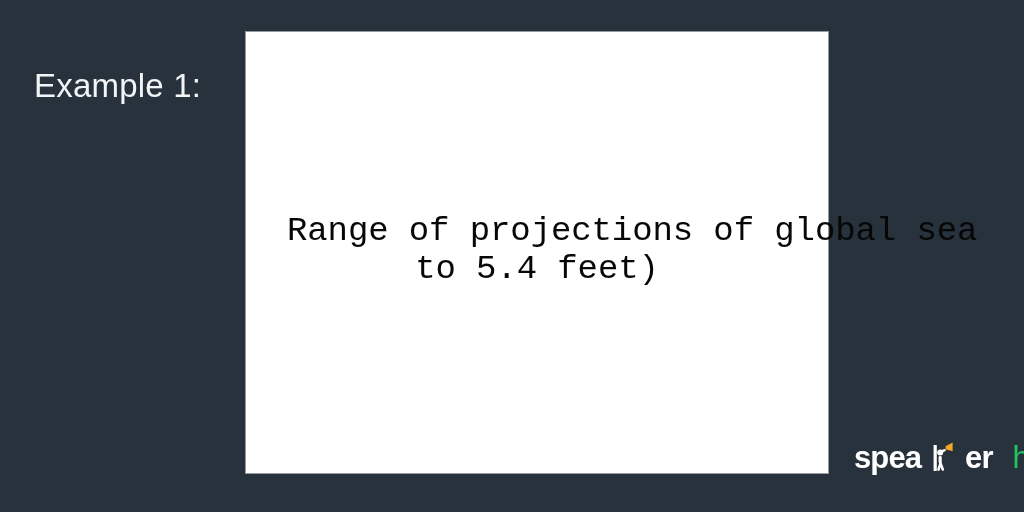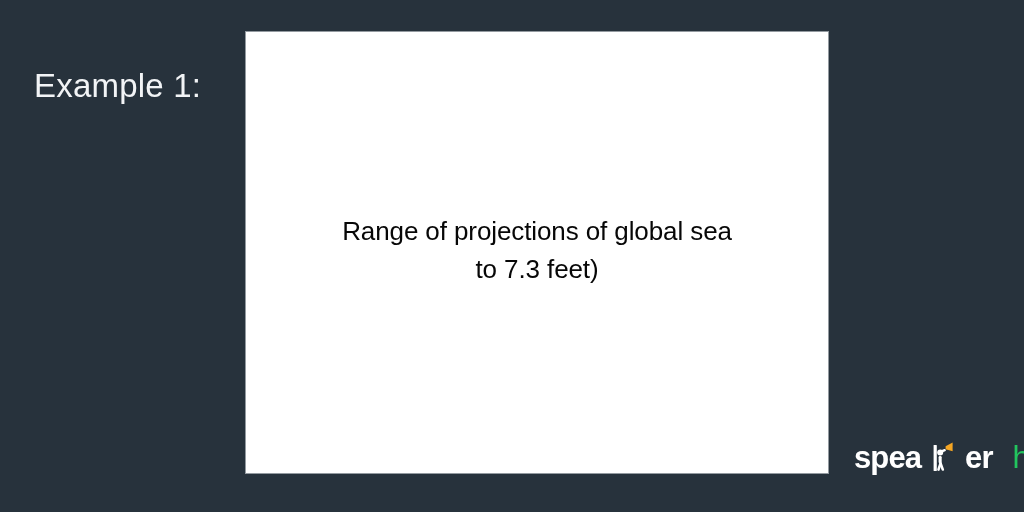--- a/index.html
+++ b/index.html
@@ -47,22 +47,22 @@
     background: #ffffff;
     box-shadow: 0 0 0 1px rgba(236,240,243,0.55);
     display: flex;
     align-items: center;
     justify-content: center;
     box-sizing: border-box;
     padding: 0 14px;
   }
 
   #card-text {
-    font-family: Liberation Sans, sans-serif;
-    font-size: 26px;
+    font-family: Liberation Mono, monospace;
+    font-size: 34px;
     line-height: 38px;
     font-weight: 400;
     color: #070707;
     text-align: center;
     width: 500px;
     margin-top: -6px;
     letter-spacing: -0.1px;
   }
   #card-text .line {
     display: block;
@@ -102,21 +102,21 @@
 </head>
 <body>
 
 <div id="slide">
 
   <div id="example-label">Example 1:</div>
 
   <div id="content-card">
     <div id="card-text">
       <span class="line">Range of projections of global sea</span>
-      <span class="line">to 7.3 feet)</span>
+      <span class="line">to 5.4 feet)</span>
     </div>
   </div>
 
   <div id="brand-logo">
     <span class="brand-word brand-strong">spea</span>
     <span class="brand-mark">
       <svg width="20" height="34" viewBox="0 0 20 34" aria-hidden="true">
 
         <circle cx="7.2" cy="11.6" r="3.0" fill="#ffffff"></circle>
 

